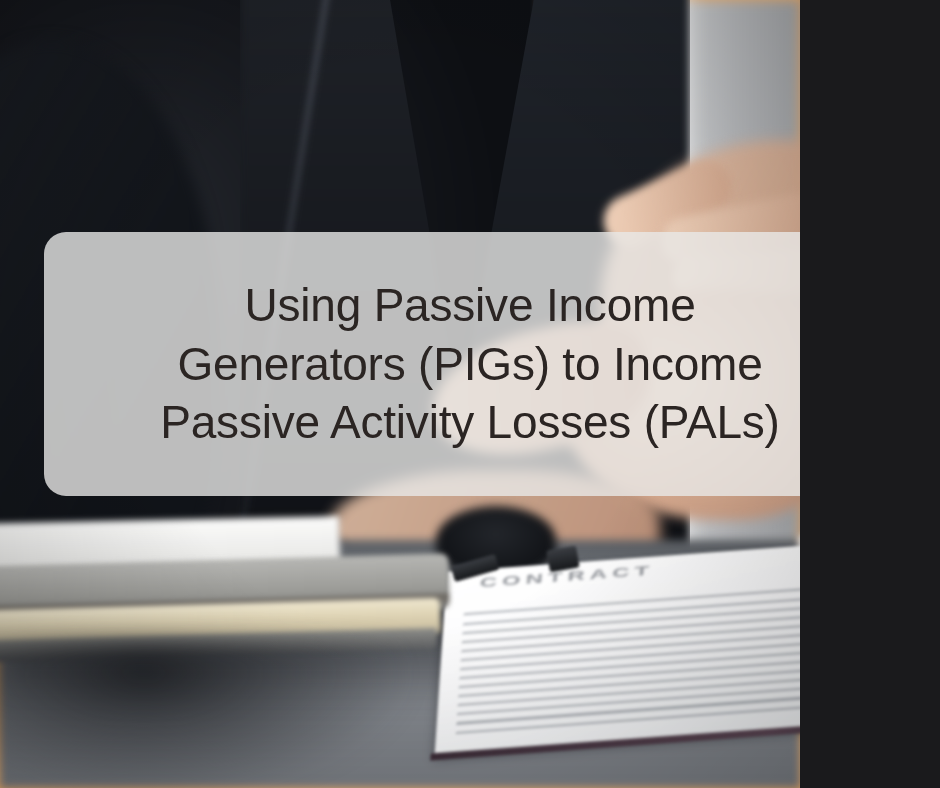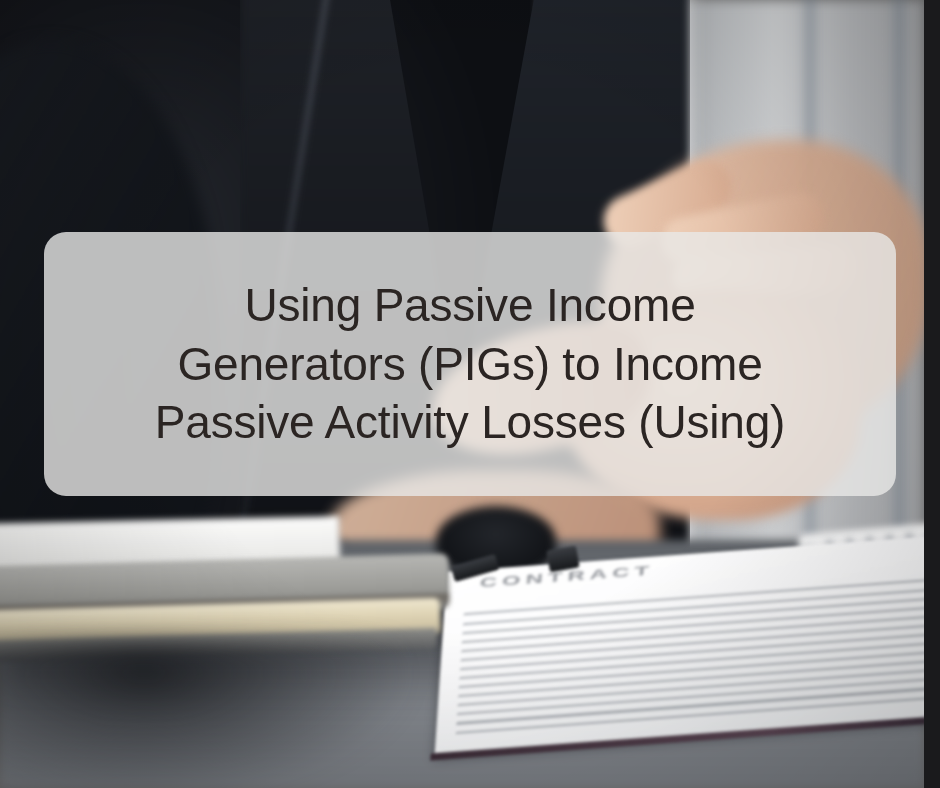--- a/index.html
+++ b/index.html
@@ -2,25 +2,25 @@
 <html><head>
 <meta charset="utf-8">
 <style>
   html, body {
     margin: 0;
     padding: 0;
     background: #1a1a1c;
   }
   #stage {
     position: relative;
-    width: 924px;
+    width: 800px;
     height: 788px;
     overflow: hidden;
     font-family: "Liberation Sans", sans-serif;
-    background: #737373;
+    background: #fdba74;
   }
 
   
   .photo {
     position: absolute;
     inset: 0;
     overflow: hidden;
   }
 
   
@@ -488,16 +488,16 @@
       <div class="book-base"></div>
     </div>
 
     <div class="desk-shadow-l"></div>
     <div class="vignette"></div>
   </div>
 
   <div class="title-panel">
     <div class="title-line">Using Passive Income</div>
     <div class="title-line">Generators (PIGs) to Income</div>
-    <div class="title-line">Passive Activity Losses (Using)</div>
+    <div class="title-line">Passive Activity Losses (PALs)</div>
   </div>
 
 </div>
 
 </body></html>

